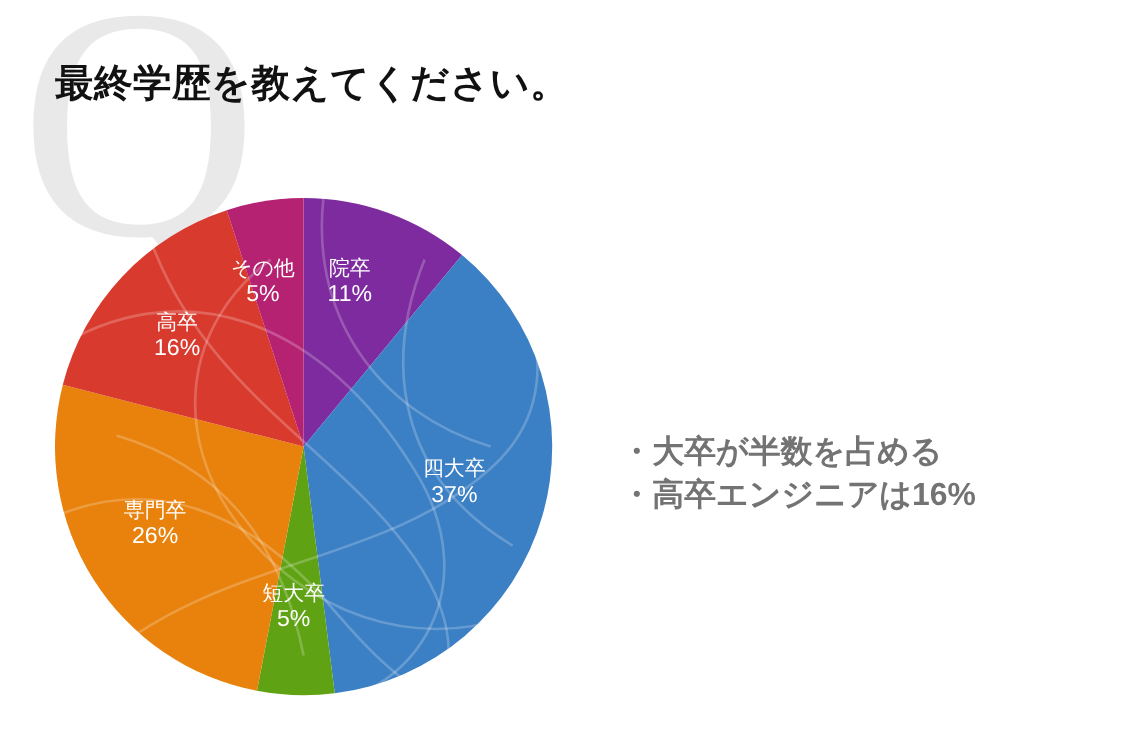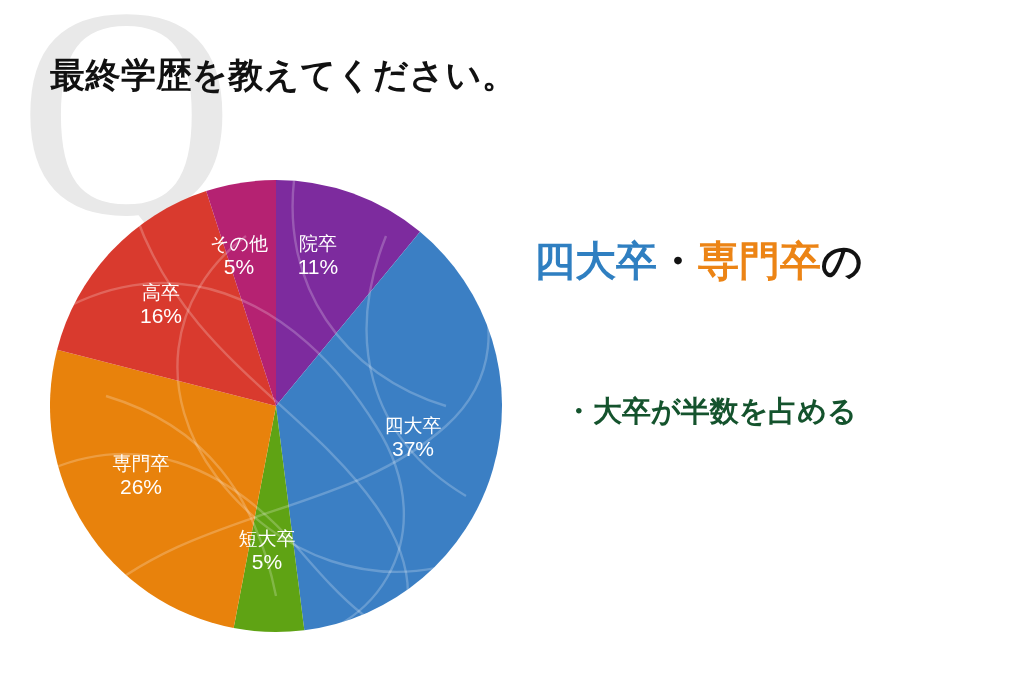--- a/index.html
+++ b/index.html
@@ -89,21 +89,21 @@
   
   #bullets {
     position: absolute;
     left: 564px;
     top: 392px;
     width: 440px;
     z-index: 3;
     font-size: 29px;
     font-weight: bold;
     line-height: 1.36;
-    color: #14532d;
+    color: #737373;
   }
   .bullet-row {
     white-space: nowrap;
   }
 </style>
 </head>
 <body>
 
 <div id="q-watermark">Q</div>
 
@@ -140,20 +140,18 @@
         <text class="slice-label" x="367" y="256"><tspan x="367">四大卒</tspan><tspan class="pct" x="367" dy="24">37%</tspan></text>
         <text class="slice-label" x="221" y="369"><tspan x="221">短大卒</tspan><tspan class="pct" x="221" dy="24">5%</tspan></text>
         <text class="slice-label" x="95" y="294"><tspan x="95">専門卒</tspan><tspan class="pct" x="95" dy="24">26%</tspan></text>
         <text class="slice-label" x="115" y="123"><tspan x="115">高卒</tspan><tspan class="pct" x="115" dy="24">16%</tspan></text>
         <text class="slice-label" x="193" y="74"><tspan x="193">その他</tspan><tspan class="pct" x="193" dy="24">5%</tspan></text>
       </g>
   </svg>
 </div>
 
 <div id="headline">
-  <div>
-    <span class="hl-blue">四大卒</span><span class="hl-black">・</span><span class="hl-orange">専門卒</span><span class="hl-black">の</span>
-  </div>
 </div>
 
 <div id="bullets">
   <div class="bullet-row">・大卒が半数を占める</div>
+  <div class="bullet-row">・高卒エンジニアは16%</div>
 </div>
 
 </body></html>

